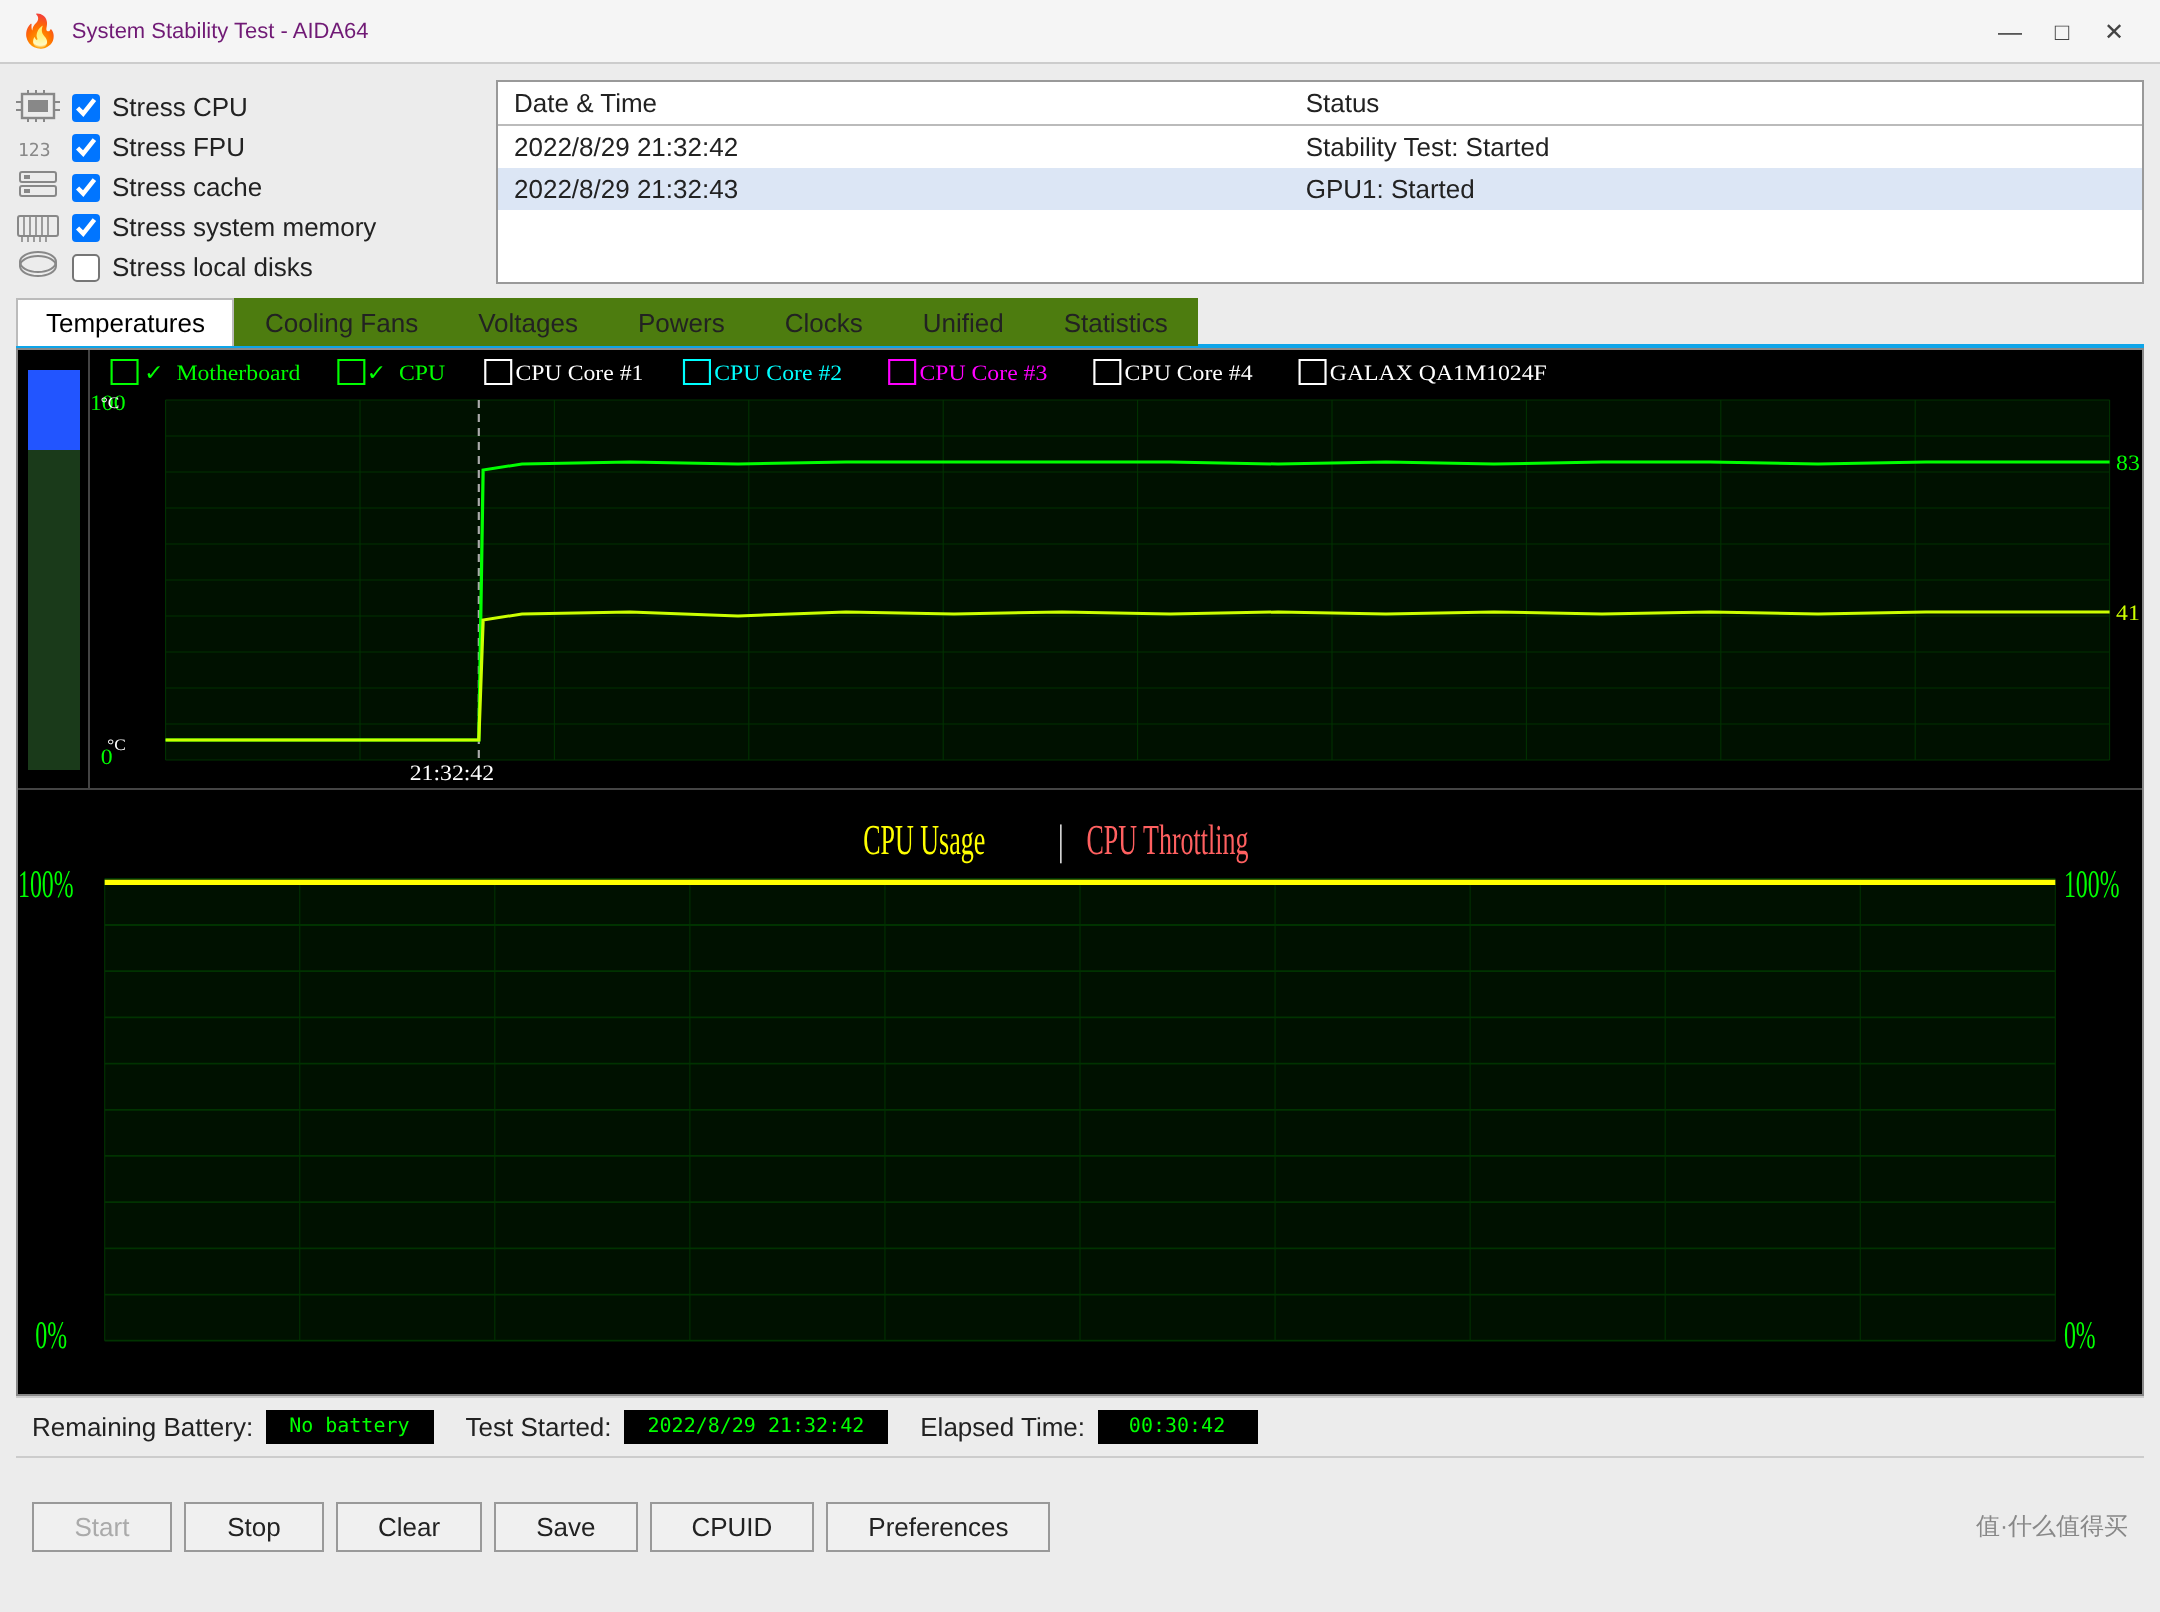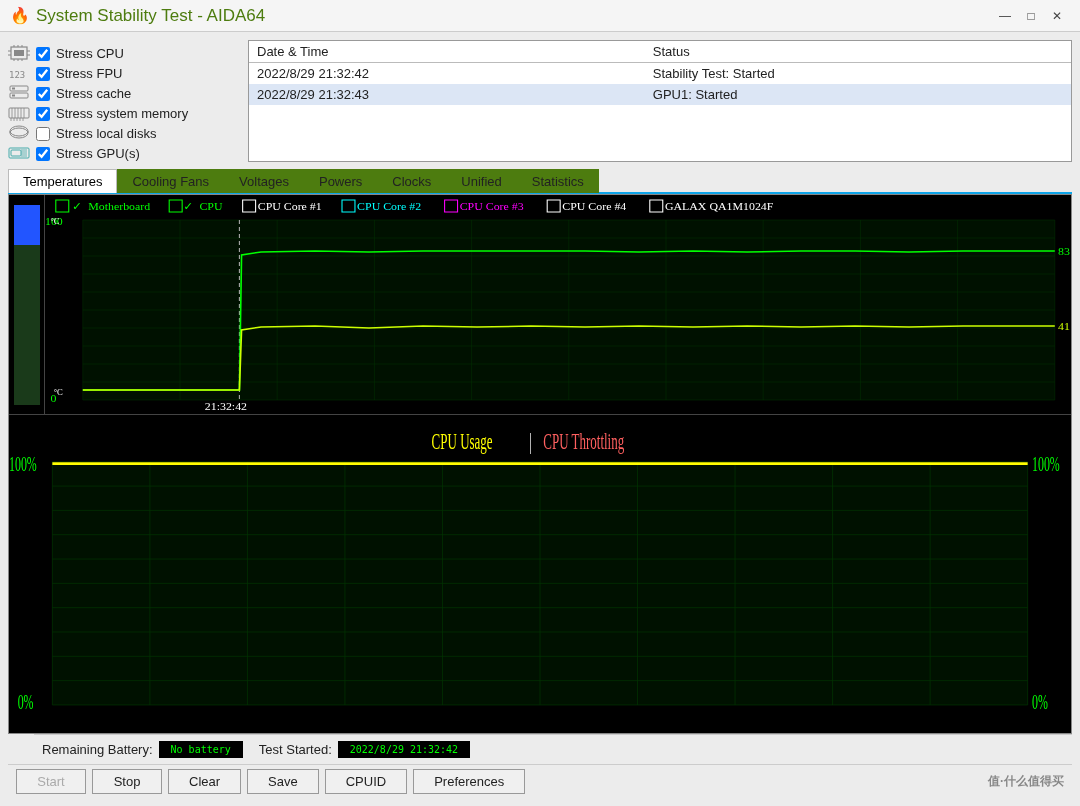--- a/index.html
+++ b/index.html
@@ -7,21 +7,21 @@
 
     .title-bar {
       background: #f5f5f5;
       border-bottom: 1px solid #ccc;
       display: flex;
       align-items: center;
       padding: 6px 10px;
       height: 32px;
     }
     .title-bar .flame-icon { color: #e05000; font-size: 16px; margin-right: 6px; }
-    .title-bar .title-text { font-size: 17px; color: #4d7c0f; flex: 1; }
+    .title-bar .title-text { font-size: 11px; color: #701a75; flex: 1; }
     .title-bar .win-btn {
       width: 26px; height: 22px; display: inline-flex; align-items: center; justify-content: center;
       font-size: 12px; color: #444; cursor: pointer; border: none; background: transparent;
     }
 
     .main-content {
       background: #ececec;
       padding: 8px;
       height: calc(806px - 32px);
       display: flex;
@@ -131,41 +131,40 @@
     }
 
     .bottom-bar {
       background: #ececec;
       padding: 6px 8px;
       display: flex;
       align-items: center;
       gap: 16px;
       border-top: 1px solid #ccc;
       font-size: 13px;
-      margin-left: 26px;
     }
     .info-field {
       display: flex;
       align-items: center;
       gap: 6px;
     }
     .info-label { color: #222; font-size: 13px; }
     .info-value {
       background: #000;
       color: #00ff00;
       padding: 3px 12px;
       font-size: 10px;
       font-family: monospace;
       min-width: 80px;
       text-align: center;
     }
 
     .button-bar {
       background: #ececec;
-      padding: 4px 8px;
+      padding: 22px 8px;
       display: flex;
       align-items: center;
       gap: 6px;
       border-top: 1px solid #ccc;
     }
     .btn {
       padding: 4px 20px;
       font-size: 13px;
       background: #f0f0f0;
       border: 1px solid #999;
@@ -173,21 +172,20 @@
       color: #222;
       min-width: 70px;
       text-align: center;
     }
     .btn.disabled { color: #aaa; cursor: default; }
 
     .watermark {
       margin-left: auto;
       font-size: 12px;
       color: #888;
-      font-weight: bold;
     }
   </style>
 </head>
 <body>
 
 <div class="title-bar">
   <span class="flame-icon">🔥</span>
   <span class="title-text">System Stability Test - AIDA64</span>
   <button class="win-btn">—</button>
   <button class="win-btn">□</button>
@@ -260,31 +258,20 @@
         <svg width="22" height="16">
             <ellipse cx="11" cy="8" rx="9" ry="5" fill="none" stroke="#888" stroke-width="1"></ellipse>
             <ellipse cx="11" cy="6" rx="9" ry="5" fill="none" stroke="#888" stroke-width="1"></ellipse>
             <line x1="2" y1="6" x2="2" y2="8" stroke="#888" stroke-width="1"></line>
             <line x1="20" y1="6" x2="20" y2="8" stroke="#888" stroke-width="1"></line>
           </svg>
         <input type="checkbox" style="">
         <span>Stress local disks</span>
       </div>
 
-      <div class="stress-item">
-        <svg width="22" height="16">
-            <rect x="1" y="3" width="20" height="10" rx="1" fill="none" stroke="#4aa" stroke-width="1"></rect>
-            <rect x="3" y="5" width="10" height="6" rx="1" fill="none" stroke="#4aa" stroke-width="1"></rect>
-            <line x1="14" y1="4" x2="14" y2="12" stroke="#4aa" stroke-width="0.8"></line>
-            <line x1="16" y1="4" x2="16" y2="12" stroke="#4aa" stroke-width="0.8"></line>
-            <line x1="18" y1="4" x2="18" y2="12" stroke="#4aa" stroke-width="0.8"></line>
-          </svg>
-        <input type="checkbox" checked="" style="">
-        <span>Stress GPU(s)</span>
-      </div>
     </div>
 
     <div class="log-table">
       <table>
         <thead>
           <tr>
             <th>Date &amp; Time</th>
             <th>Status</th>
           </tr>
         </thead>
@@ -436,20 +423,24 @@
 
   <div class="bottom-bar">
     <div class="info-field">
       <span class="info-label">Remaining Battery:</span>
       <span class="info-value">No battery</span>
     </div>
     <div class="info-field">
       <span class="info-label">Test Started:</span>
       <span class="info-value">2022/8/29 21:32:42</span>
     </div>
+    <div class="info-field">
+      <span class="info-label">Elapsed Time:</span>
+      <span class="info-value">00:30:42</span>
+    </div>
   </div>
 
   <div class="button-bar">
     <button class="btn disabled">Start</button>
     <button class="btn">Stop</button>
     <button class="btn">Clear</button>
     <button class="btn">Save</button>
     <button class="btn">CPUID</button>
     <button class="btn">Preferences</button>
     <span class="watermark">值·什么值得买</span>

